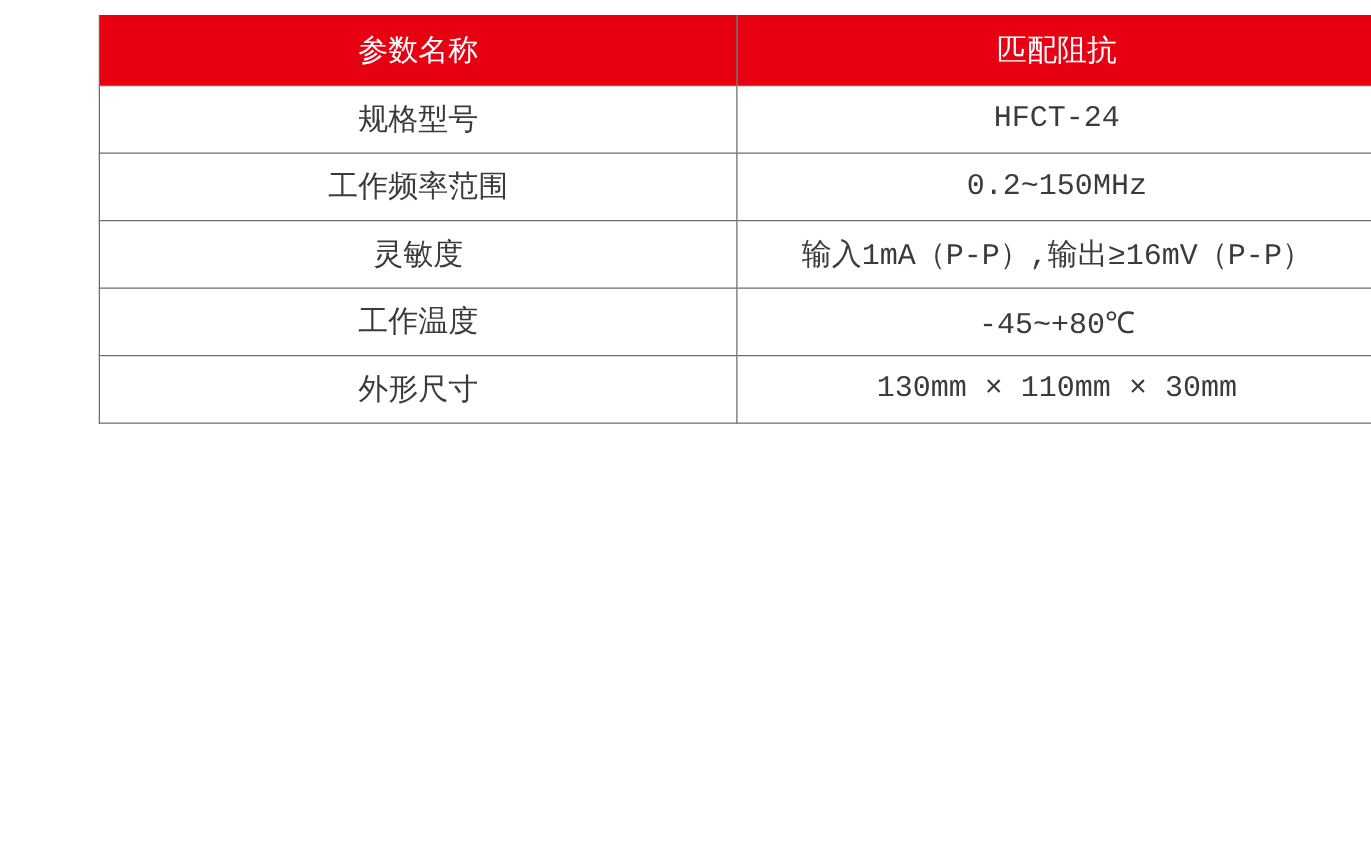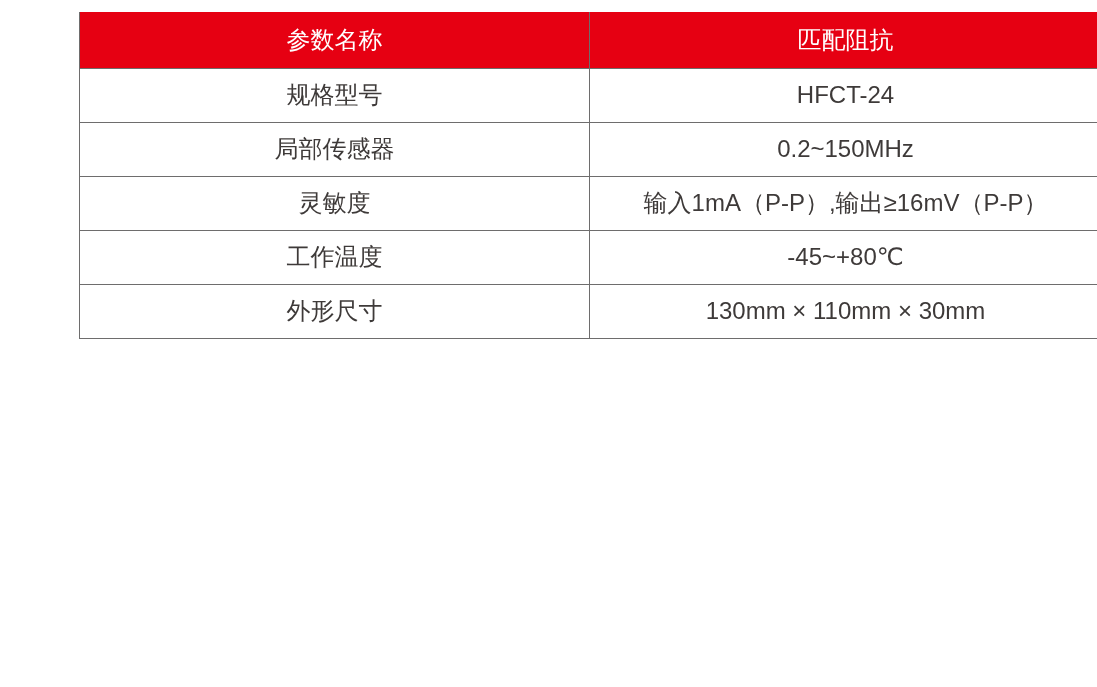--- a/index.html
+++ b/index.html
@@ -47,20 +47,21 @@
   }
   td {
     color: var(--body-text);
     font-size: 24px;
     text-align: center;
     vertical-align: middle;
     border: 1px solid var(--border-color);
     padding: 0 2px;
     white-space: nowrap;
     overflow: hidden;
+    font-family: Liberation Mono, monospace;
   }
 </style>
 </head>
 <body>
 
 <div class="table-wrap">
   <table class="spec-table">
     <colgroup>
       <col class="param-col">
       <col class="value-col">
@@ -71,21 +72,21 @@
         <th>匹配阻抗</th>
       </tr>
     </thead>
     <tbody>
   <tr>
     <td>规格型号</td>
     <td>HFCT-24</td>
   </tr>
 
   <tr>
-    <td>局部传感器</td>
+    <td>工作频率范围</td>
     <td>0.2~150MHz</td>
   </tr>
 
   <tr>
     <td>灵敏度</td>
     <td>输入1mA（P-P）,输出≥16mV（P-P）</td>
   </tr>
 
 
   <tr>

